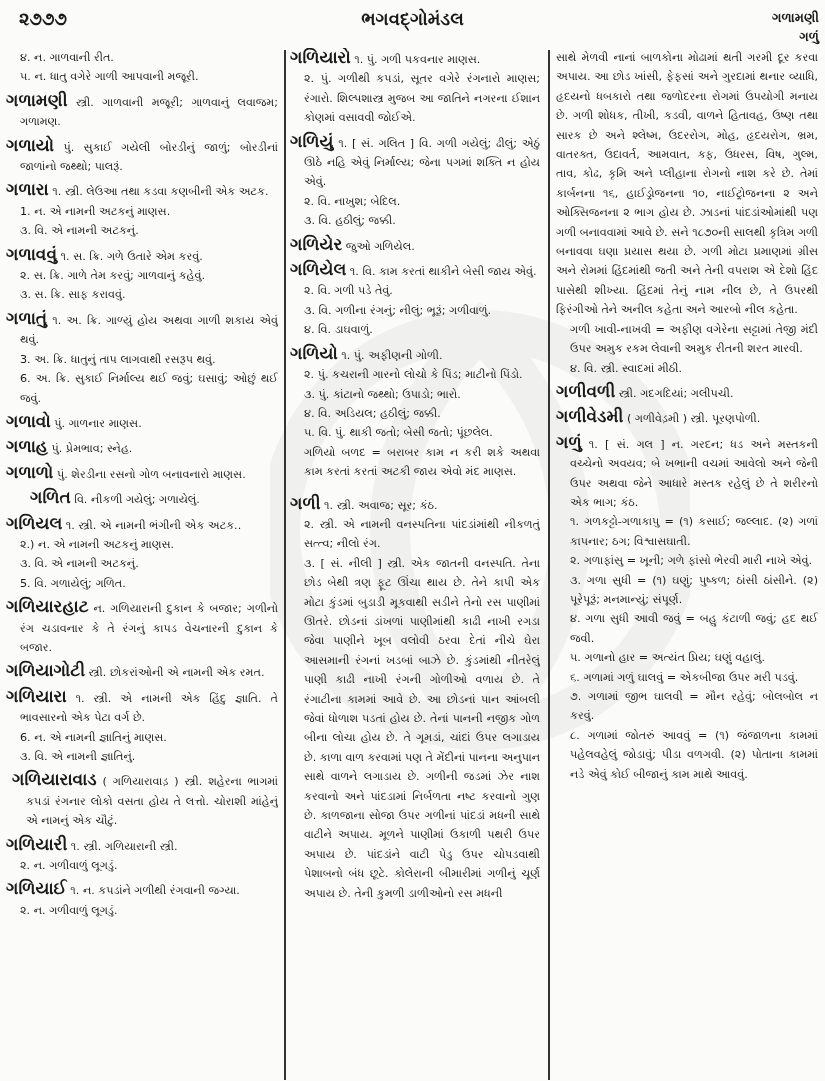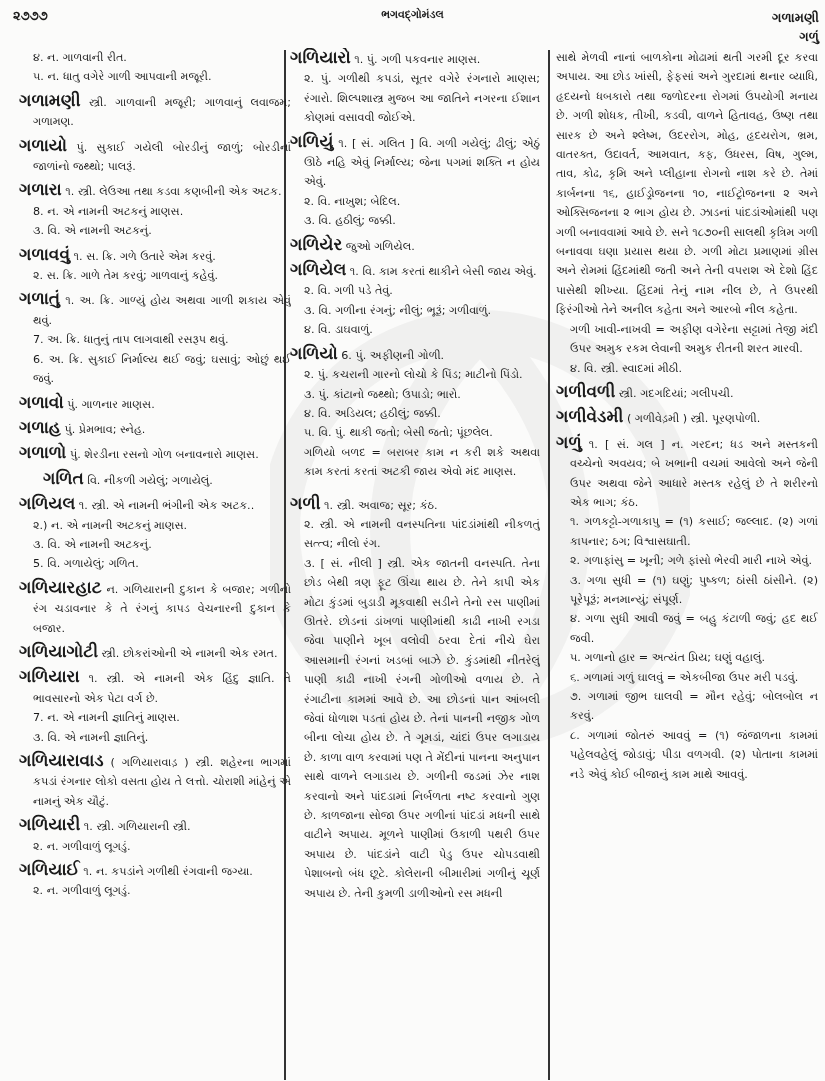--- a/index.html
+++ b/index.html
@@ -8,29 +8,29 @@
     font-family: "DejaVu Sans", "Liberation Sans", sans-serif;
     color: #1a1a1a;
   }
   .watermark {
     position: absolute; left: 270px; top: 250px; width: 420px; height: 560px;
     pointer-events: none; opacity: 0.09;
   }
   .header {
     position: absolute; left: 0; top: 0; width: 825px; height: 44px;
   }
-  .page-num { position: absolute; left: 13px; top: 8px; font-size: 13px; font-weight: bold; }
-  .running-title { position: absolute; left: 0; right: 0; top: 8px; text-align: center; font-size: 11px; font-weight: bold; }
+  .page-num { position: absolute; left: 19px; top: 8px; font-size: 18px; font-weight: bold; }
+  .running-title { position: absolute; left: 0; right: 0; top: 8px; text-align: center; font-size: 18px; font-weight: bold; }
   .guide-words { position: absolute; right: 6px; top: 8px; text-align: right; font-size: 13px; font-weight: bold; line-height: 19px; }
   .columns { position: absolute; top: 48px; left: 0; width: 825px; height: 1033px; }
   .col {
     position: absolute; top: 0; height: 1030px; overflow: hidden;
     font-size: 11.2px; line-height: 19.4px;
   }
-  .col1 { left: 19px; width: 272px; }
+  .col1 { left: 6px; width: 272px; }
   .col2 { left: 290px; width: 250px; }
   .col3 { left: 556px; width: 262px; }
   .rule { position: absolute; top: 50px; width: 2px; background: #333; }
   .rule1 { left: 284px; height: 1030px; }
   .rule2 { left: 548px; height: 1030px; }
   .entry { margin: 0 0 4px 0; text-align: justify; }
   .entry p { margin: 0; }
   .hw { font-weight: bold; font-size: 17px; }
   .sense { padding-left: 14px; }
   .para { text-indent: 0; }
@@ -62,30 +62,31 @@
         <p class="sense">૫. ન. ધાતુ વગેરે ગાળી આપવાની મજૂરી.</p>
       </div>
       <div class="entry">
         <p style="padding-left: 14px; text-indent: -14px;"><span class="hw">ગળામણી</span> <span>સ્ત્રી. ગાળવાની મજૂરી; ગાળવાનું લવાજમ; ગળામણ.</span></p>
       </div>
       <div class="entry">
         <p style="padding-left: 14px; text-indent: -14px;"><span class="hw">ગળાયો</span> <span>પું. સુકાઈ ગયેલી બોરડીનું જાળું; બોરડીનાં જાળાંનો જથ્થો; પાલરૂં.</span></p>
       </div>
       <div class="entry">
         <p style="padding-left: 14px; text-indent: -14px;"><span class="hw">ગળારા</span> <span>૧. સ્ત્રી. લેઉઆ તથા કડવા કણબીની એક અટક.</span></p>
-        <p class="sense">8. ન. એ નામની અટકનું માણસ.</p>
+        <p class="sense">1. ન. એ નામની અટકનું માણસ.</p>
         <p class="sense">૩. વિ. એ નામની અટકનું.</p>
       </div>
       <div class="entry">
         <p style="padding-left: 14px; text-indent: -14px;"><span class="hw">ગળાવવું</span> <span>૧. સ. ક્રિ. ગળે ઉતારે એમ કરવું.</span></p>
         <p class="sense">૨. સ. ક્રિ. ગાળે તેમ કરવું; ગાળવાનું કહેવું.</p>
+        <p class="sense">૩. સ. ક્રિ. સાફ કરાવવું.</p>
       </div>
       <div class="entry">
         <p style="padding-left: 14px; text-indent: -14px;"><span class="hw">ગળાતું</span> <span>૧. અ. ક્રિ. ગાળ્યું હોય અથવા ગાળી શકાય એવું થવું.</span></p>
-        <p class="sense">7. અ. ક્રિ. ધાતુનું તાપ લાગવાથી રસરૂપ થવું.</p>
+        <p class="sense">3. અ. ક્રિ. ધાતુનું તાપ લાગવાથી રસરૂપ થવું.</p>
         <p class="sense">6. અ. ક્રિ. સુકાઈ નિર્માલ્ય થઈ જવું; ઘસાવું; ઓછું થઈ જવું.</p>
       </div>
       <div class="entry">
         <p style="padding-left: 14px; text-indent: -14px;"><span class="hw">ગળાવો</span> <span>પું. ગાળનાર માણસ.</span></p>
       </div>
       <div class="entry">
         <p style="padding-left: 14px; text-indent: -14px;"><span class="hw">ગળાહ</span> <span>પું. પ્રેમભાવ; સ્નેહ.</span></p>
       </div>
       <div class="entry">
         <p style="padding-left: 14px; text-indent: -14px;"><span class="hw">ગળાળો</span> <span>પું. શેરડીના રસનો ગોળ બનાવનારો માણસ.</span></p>
@@ -100,25 +101,25 @@
         <p class="sense">5. વિ. ગળાયેલું; ગળિત.</p>
       </div>
       <div class="entry">
         <p style="padding-left: 14px; text-indent: -14px;"><span class="hw">ગળિયારહાટ</span> <span>ન. ગળિયારાની દુકાન કે બજાર; ગળીનો રંગ ચડાવનાર કે તે રંગનું કાપડ વેચનારની દુકાન કે બજાર.</span></p>
       </div>
       <div class="entry">
         <p style="padding-left: 14px; text-indent: -14px;"><span class="hw">ગળિયાગોટી</span> <span>સ્ત્રી. છોકરાંઓની એ નામની એક રમત.</span></p>
       </div>
       <div class="entry">
         <p style="padding-left: 14px; text-indent: -14px;"><span class="hw">ગળિયારા</span> <span>૧. સ્ત્રી. એ નામની એક હિંદુ જ્ઞાતિ. તે ભાવસારનો એક પેટા વર્ગ છે.</span></p>
-        <p class="sense">7. ન. એ નામની જ્ઞાતિનું માણસ.</p>
+        <p class="sense">6. ન. એ નામની જ્ઞાતિનું માણસ.</p>
         <p class="sense">૩. વિ. એ નામની જ્ઞાતિનું.</p>
       </div>
       <div class="entry">
-        <p style="padding-left: 14px; text-indent: -14px;"><span class="hw">ગળિયારાવાડ</span> <span>( ગળિયારાવાડ઼ ) સ્ત્રી. શહેરના ભાગમાં કપડાં રંગનાર લોકો વસતા હોય તે લત્તો. ચોરાશી માંહેનું એ નામનું એક ચૌટું.</span></p>
+        <p style="padding-left: 14px; text-indent: -14px; margin-left: 6px;"><span class="hw">ગળિયારાવાડ</span> <span>( ગળિયારાવાડ઼ ) સ્ત્રી. શહેરના ભાગમાં કપડાં રંગનાર લોકો વસતા હોય તે લત્તો. ચોરાશી માંહેનું એ નામનું એક ચૌટું.</span></p>
       </div>
       <div class="entry">
         <p style="padding-left: 14px; text-indent: -14px;"><span class="hw">ગળિયારી</span> <span>૧. સ્ત્રી. ગળિયારાની સ્ત્રી.</span></p>
         <p class="sense">૨. ન. ગળીવાળું લૂગડું.</p>
       </div>
       <div class="entry">
         <p style="padding-left: 14px; text-indent: -14px;"><span class="hw">ગળિયાઈ</span> <span>૧. ન. કપડાંને ગળીથી રંગવાની જગ્યા.</span></p>
         <p class="sense">૨. ન. ગળીવાળું લૂગડું.</p>
       </div>
     </div>
@@ -135,21 +136,21 @@
       <div class="entry">
         <p style="padding-left: 14px; text-indent: -14px;"><span class="hw">ગળિયેર</span> <span>જુઓ ગળિયેલ.</span></p>
       </div>
       <div class="entry">
         <p style="padding-left: 14px; text-indent: -14px;"><span class="hw">ગળિયેલ</span> <span>૧. વિ. કામ કરતાં થાકીને બેસી જાય એવું.</span></p>
         <p class="sense">૨. વિ. ગળી પડે તેવું.</p>
         <p class="sense">૩. વિ. ગળીના રંગનું; નીલું; ભૂરૂં; ગળીવાળું.</p>
         <p class="sense">૪. વિ. ડાઘવાળું.</p>
       </div>
       <div class="entry">
-        <p style="padding-left: 14px; text-indent: -14px;"><span class="hw">ગળિયો</span> <span>6. પું. અફીણની ગોળી.</span></p>
+        <p style="padding-left: 14px; text-indent: -14px;"><span class="hw">ગળિયો</span> <span>૧. પું. અફીણની ગોળી.</span></p>
         <p class="sense">૨. પું. કચરાની ગારનો લોચો કે પિંડ; માટીનો પિંડો.</p>
         <p class="sense">૩. પું. કાંટાનો જથ્થો; ઉપાડો; ભારો.</p>
         <p class="sense">૪. વિ. અડિયલ; હઠીલું; જક્કી.</p>
         <p class="sense">૫. વિ. પું. થાકી જતો; બેસી જતો; પૂંછલેલ.</p>
         <p class="sense">ગળિયો બળદ = બરાબર કામ ન કરી શકે અથવા કામ કરતાં કરતાં અટકી જાય એવો મંદ માણસ.</p>
       </div>
       <div class="entry">
         <p style="padding-left: 14px; text-indent: -14px; margin-top: 12px;"><span class="hw">ગળી</span> <span>૧. સ્ત્રી. અવાજ; સૂર; કંઠ.</span></p>
         <p class="sense">૨. સ્ત્રી. એ નામની વનસ્પતિના પાંદડાંમાંથી નીકળતું સત્ત્વ; નીલો રંગ.</p>
         <p class="sense">૩. [ સં. નીલી ] સ્ત્રી. એક જાતની વનસ્પતિ. તેના છોડ બેથી ત્રણ ફૂટ ઊંચા થાય છે. તેને કાપી એક મોટા કુંડમાં બુડાડી મૂકવાથી સડીને તેનો રસ પાણીમાં ઊતરે. છોડનાં ડાંખળાં પાણીમાંથી કાઢી નાખી રગડા જેવા પાણીને ખૂબ વલોવી ઠરવા દેતાં નીચે ઘેરા આસમાની રંગનાં ખડબાં બાઝે છે. કુંડમાંથી નીતરેલું પાણી કાઢી નાખી રંગની ગોળીઓ વળાય છે. તે રંગાટીના કામમાં આવે છે. આ છોડનાં પાન આંબલી જેવાં ધોળાશ પડતાં હોય છે. તેનાં પાનની નજીક ગોળ બીના લોચા હોય છે. તે ગૂમડાં, ચાંદાં ઉપર લગાડાય છે. કાળા વાળ કરવામાં પણ તે મેંદીનાં પાનના અનુપાન સાથે વાળને લગાડાય છે. ગળીની જડમાં ઝેર નાશ કરવાનો અને પાંદડામાં નિર્બળતા નષ્ટ કરવાનો ગુણ છે. કાળજાના સોજા ઉપર ગળીનાં પાંદડાં મધની સાથે વાટીને અપાય. મૂળને પાણીમાં ઉકાળી પથરી ઉપર અપાય છે. પાંદડાંને વાટી પેડુ ઉપર ચોપડવાથી પેશાબનો બંધ છૂટે. કોલેરાની બીમારીમાં ગળીનું ચૂર્ણ અપાય છે. તેની કુમળી ડાળીઓનો રસ મધની</p>

